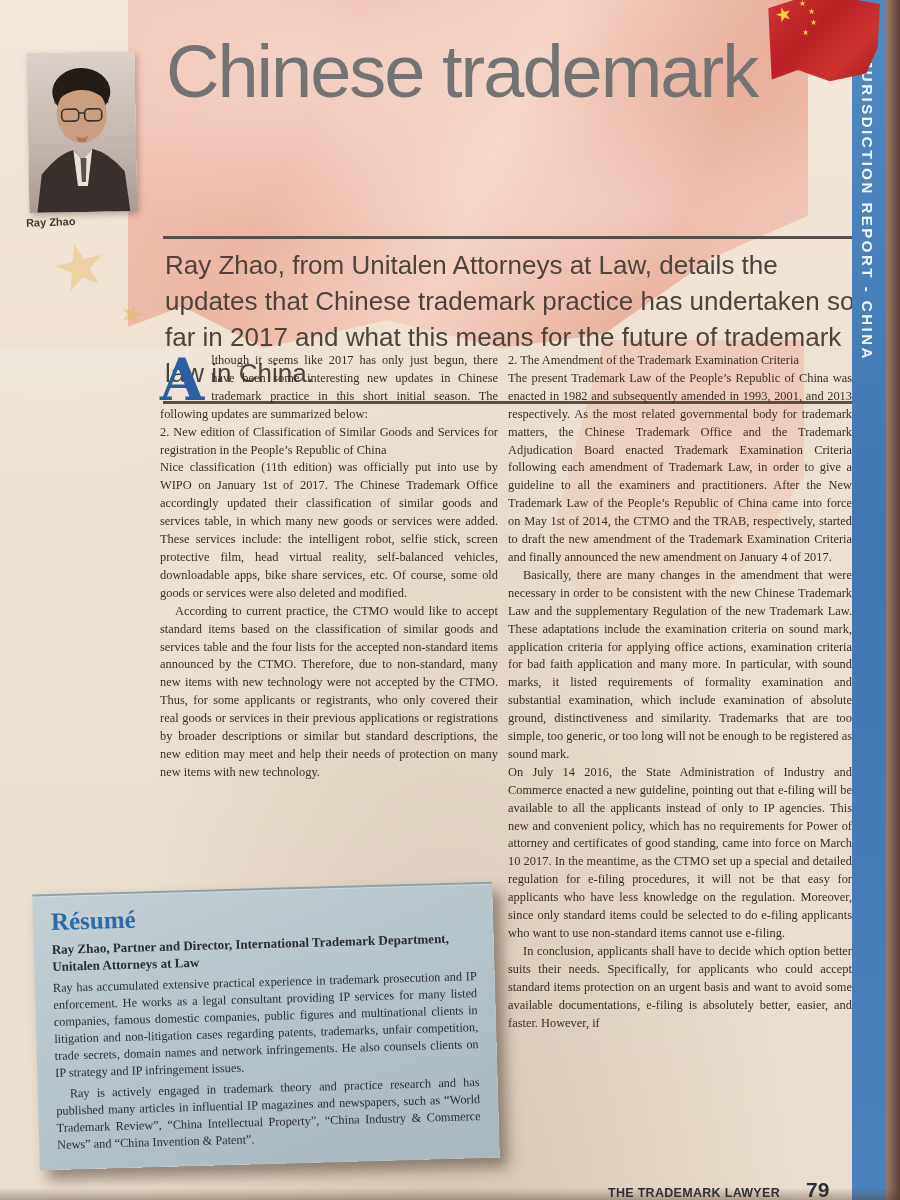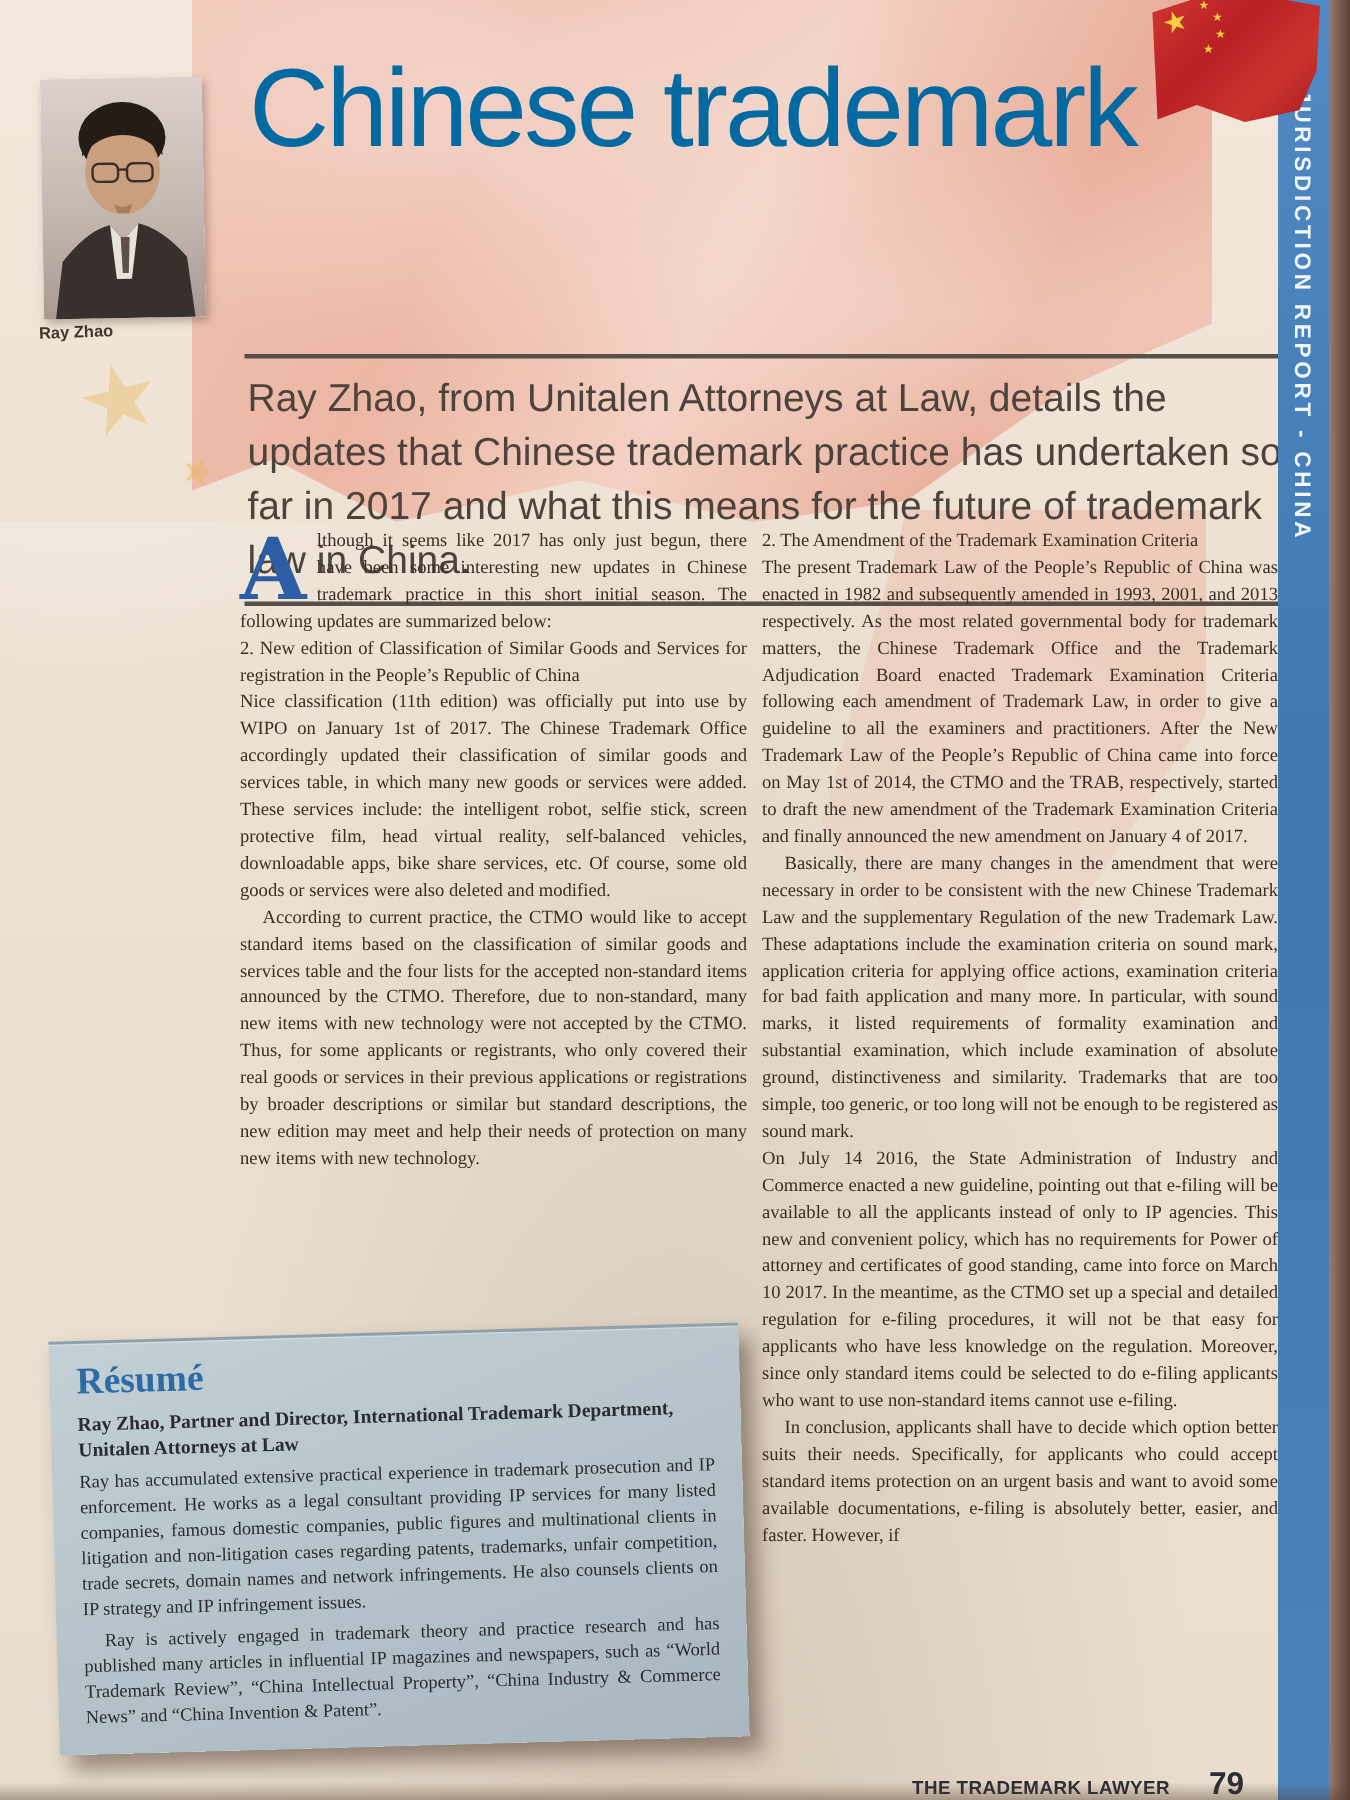--- a/index.html
+++ b/index.html
@@ -53,21 +53,21 @@
   .portrait{position:absolute;left:28px;top:52px;width:108px;height:160px;z-index:2;
     transform:rotate(-1deg);box-shadow:2px 3px 6px rgba(80,60,45,0.35);}
   .portrait svg{display:block;}
   .photo-caption{position:absolute;left:26px;top:216px;z-index:2;
     font-family:"Liberation Sans",sans-serif;font-size:11px;font-weight:bold;
     color:#3f362c;transform:rotate(-2deg);}
 
   
   .title{position:absolute;left:166px;top:30px;width:700px;z-index:2;
     font-family:"Liberation Sans",sans-serif;font-weight:400;
-    font-size:74px;line-height:84px;letter-spacing:-2px;color:#0369a1;}
+    font-size:74px;line-height:84px;letter-spacing:-2px;color:#737373;}
   .standfirst{position:absolute;left:163px;top:236px;width:692px;z-index:2;
     font-family:"Liberation Sans",sans-serif;font-size:26px;line-height:36px;
     color:#4c443c;border-top:3px solid #57504a;border-bottom:3px solid #57504a;
     padding:8px 2px 10px 2px;}
 
   
   .col{position:absolute;top:352px;z-index:2;color:#3a2e24;}
   .col-left{left:160px;width:338px;}
   .col-right{left:508px;width:344px;}
   .col p{margin:0;font-size:12.4px;line-height:17.9px;text-align:justify;}

